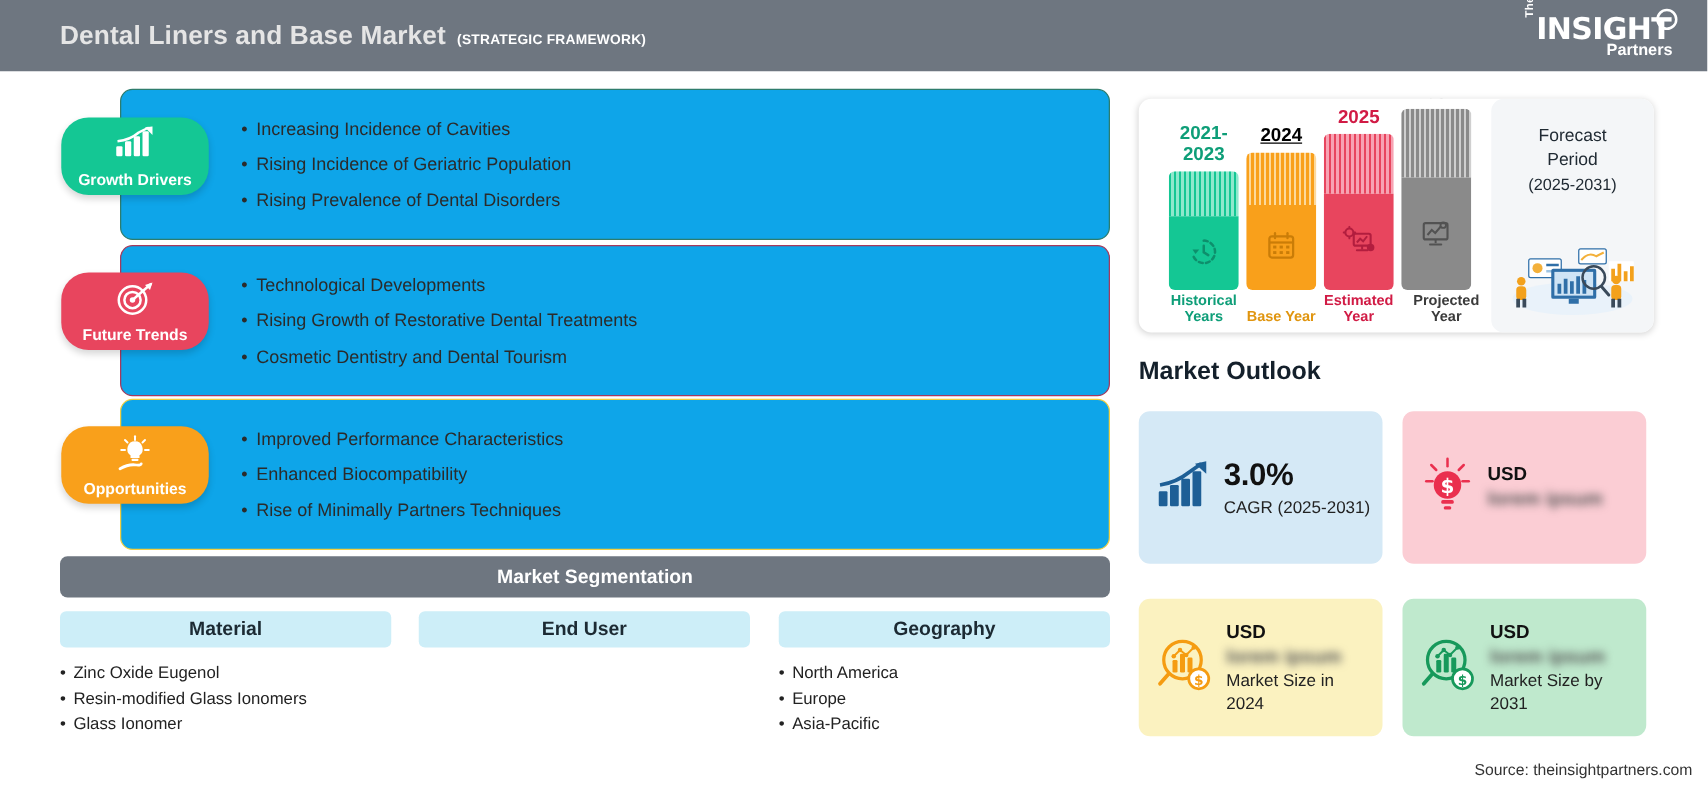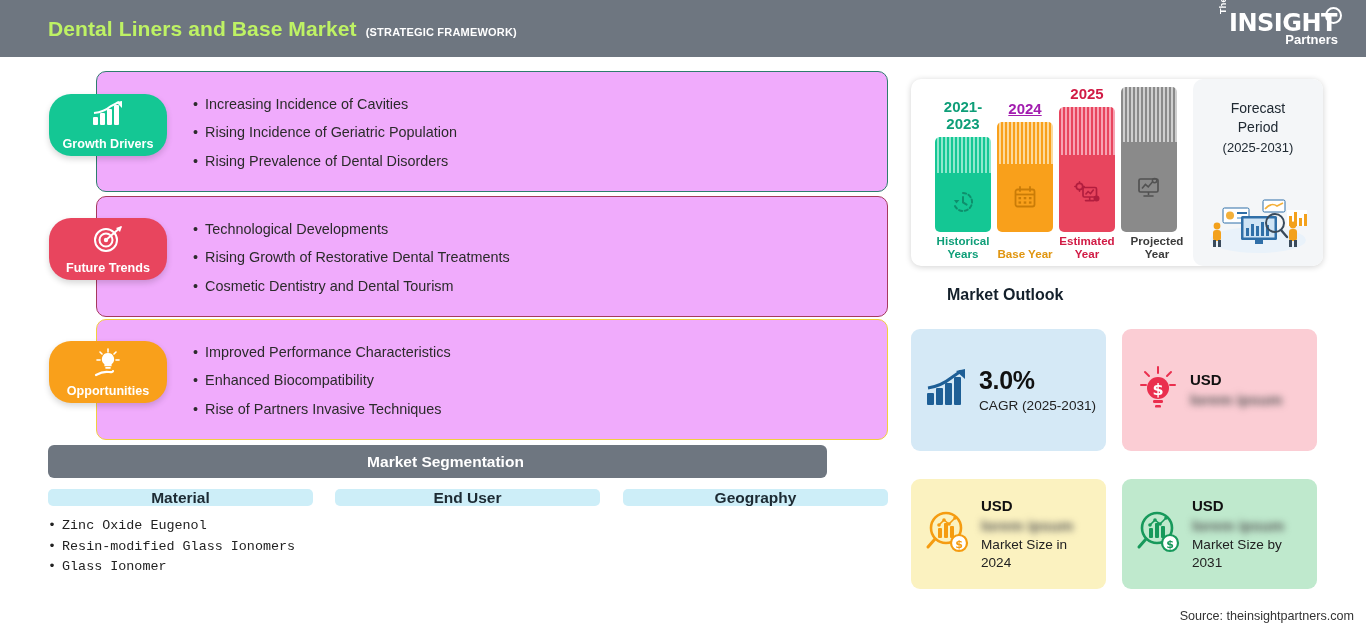--- a/index.html
+++ b/index.html
@@ -9,35 +9,35 @@
     background: #ffffff; overflow: hidden;
   }
   .page { position: relative; width: 1366px; height: 635px; background:#fff; }
 
   
   .header {
     position: absolute; left:0; top:0; width:1366px; height:57px;
     background:#6e7680; display:flex; align-items:center;
   }
   .header-title-wrap { display:flex; align-items:baseline; margin-left:48px; }
-  .header-title { color:#bef264; font-size:21px; font-weight:bold; letter-spacing:.1px; }
+  .header-title { color:#e5e5e5; font-size:21px; font-weight:bold; letter-spacing:.1px; }
   .header-sub { color:#fff; font-size:11px; font-weight:bold; margin-left:9px; letter-spacing:.2px; }
   .logo { position:absolute; right:22px; top:6px; width:126px; height:46px; color:#fff; }
   .logo-the { position:absolute; left:0; top:8px; font-size:9px; font-weight:bold;
     transform:rotate(-90deg); transform-origin:left top; letter-spacing:.3px; }
   .logo-insight { position:absolute; left:11px; top:3px; font-size:24px; font-weight:bold;
     letter-spacing:-.5px; font-family:"DejaVu Sans", sans-serif; }
   .logo-partners { position:absolute; right:6px; top:26px; font-size:13px; font-weight:bold; }
   .logo-ring { position:absolute; right:2px; top:1px; width:17px; height:17px;
     border:2.5px solid #fff; border-radius:50%; }
 
   
   .left { position:absolute; left:0; top:57px; width:900px; height:578px; }
 
-  .panel { position:absolute; border-radius:10px; background:#f0abfc; }
+  .panel { position:absolute; border-radius:10px; background:#0ea5e9; }
   .panel-green  { left:96px; top:14px;  width:792px; height:121px; border:1.3px solid #2e7d6d; }
   .panel-red    { left:96px; top:139px; width:792px; height:121px; border:1.3px solid #a53a5d; }
   .panel-orange { left:96px; top:262px; width:792px; height:121px; border:1.3px solid #f2cf3f; }
 
   .bullets { position:absolute; left:96px; top:18px; right:16px; }
   .bullets li { list-style:none; font-size:14.4px; color:#2b2b2b; line-height:28.3px;
     white-space:nowrap; }
   .bullets li::before { content:"\2022"; color:#2b2b2b; margin-right:7px; }
 
   .badge {
@@ -46,32 +46,32 @@
     padding-bottom:5px; box-shadow:0 3px 6px rgba(0,0,0,.16);
   }
   .badge-label { color:#fff; font-size:12.6px; font-weight:bold; line-height:13px; }
   .badge-icon { position:absolute; top:7px; left:50%; transform:translateX(-50%); }
   .badge-green  { left:49px; top:37px;  background:#14c794; }
   .badge-red    { left:49px; top:161px; background:#e8455e; }
   .badge-orange { left:49px; top:284px; background:#f9a01b; }
 
   
   .seg-title {
-    position:absolute; left:48px; top:388px; width:779px; height:33px;
+    position:absolute; left:48px; top:388px; width:840px; height:33px;
     background:#6e7680; border-radius:6px; color:#fff; font-size:15.5px;
     font-weight:bold; display:flex; align-items:center; justify-content:center;padding-left:16px;
   }
   .seg-cols { position:absolute; left:48px; top:432px; width:840px; }
   .seg-col { position:absolute; width:265px; }
   .seg-col:nth-child(1){ left:0; }
   .seg-col:nth-child(2){ left:287px; }
   .seg-col:nth-child(3){ left:575px; }
-  .seg-head { height:17px; background:#cdeef8; border-radius:5px; color:#1c2a33;
+  .seg-head { height:29px; background:#cdeef8; border-radius:5px; color:#1c2a33;
     font-size:15.5px; font-weight:bold; display:flex; align-items:center; justify-content:center; }
-  .seg-list { margin-top:10px;font-family:Liberation Mono, monospace; }
+  .seg-list { margin-top:10px; }
   .seg-list li { list-style:none; font-size:13.4px; color:#222; line-height:20.5px; white-space:nowrap; }
   .seg-list li::before { content:"\2022"; margin-right:6px; }
 
   
   .right { position:absolute; left:900px; top:57px; width:466px; height:578px; }
 
   .forecast-card {
     position:absolute; left:11px; top:22px; width:412px; height:187px;
     background:#fff; border-radius:10px; box-shadow:0 1px 6px rgba(0,0,0,.18);
     overflow:hidden;
@@ -84,22 +84,22 @@
   .bar-solid  { height:62%; width:100%; position:relative; }
   .bar-ico { position:absolute; left:50%; top:52%; transform:translate(-50%,-50%); opacity:.72; }
   .bar-cap { position:absolute; bottom:6px; width:56px; text-align:center;
     font-size:11.6px; font-weight:bold; line-height:13px; }
 
   .fc-right { position:absolute; right:0; top:0; width:130px; height:187px;
     background:#f4f6f8; border-radius:10px; }
   .fc-t1 { text-align:center; font-size:14px; color:#202a33; margin-top:20px; line-height:19px; }
   .fc-t2 { text-align:center; font-size:13px; color:#202a33; margin-top:3px; }
 
-  .outlook-title { position:absolute; left:11px; top:229px; font-size:16px;
-    font-weight:bold; color:#14202b;margin-left:36px; }
+  .outlook-title { position:absolute; left:11px; top:229px; font-size:20px;
+    font-weight:bold; color:#14202b; }
 
   .ocard { position:absolute; width:195px; border-radius:9px; }
   .ocard-1 { left:11px;  top:272px; height:122px; background:#d5e9f6; }
   .ocard-2 { left:222px; top:272px; height:122px; background:#fbcdd4; }
   .ocard-3 { left:11px;  top:422px; height:110px; background:#fbf2c0; }
   .ocard-4 { left:222px; top:422px; height:110px; background:#bfe9cd; }
 
   .oc-body { position:absolute; left:14px; top:0; right:8px; height:100%;
     display:flex; align-items:center; }
   .oc-ico { flex:0 0 auto; margin-right:10px; }
@@ -170,21 +170,21 @@
           <path d="M30 1 L24 3 L28 7 Z" fill="#fff"></path>
         </svg>
       </span>
       <span class="badge-label">Future Trends</span>
     </div>
 
     <div class="panel panel-orange">
       <ul class="bullets">
         <li>Improved Performance Characteristics</li>
         <li>Enhanced Biocompatibility</li>
-        <li>Rise of Partners Invasive Techniques</li>
+        <li>Rise of Minimally Partners Techniques</li>
       </ul>
     </div>
     <div class="badge badge-orange">
       <span class="badge-icon">
         <svg width="34" height="30" viewBox="0 0 34 30">
           <g stroke="#fff" stroke-width="1.6" stroke-linecap="round">
             <line x1="17" y1="1" x2="17" y2="4"></line>
             <line x1="9" y1="4" x2="11" y2="6"></line>
             <line x1="25" y1="4" x2="23" y2="6"></line>
             <line x1="6" y1="12" x2="9" y2="12"></line>
@@ -206,20 +206,25 @@
           <li>Zinc Oxide Eugenol</li>
           <li>Resin-modified Glass Ionomers</li>
           <li>Glass Ionomer</li>
         </ul>
       </div>
       <div class="seg-col">
         <div class="seg-head">End User</div>
       </div>
       <div class="seg-col">
         <div class="seg-head">Geography</div>
+        <ul class="seg-list">
+          <li>North America</li>
+          <li>Europe</li>
+          <li>Asia-Pacific</li>
+        </ul>
       </div>
     </div>
   </div>
 
   <div class="right">
 
     <div class="forecast-card">
       <div class="bars">
 
         <div class="bar-group" style="left:10px;">
@@ -232,21 +237,21 @@
                   <path d="M12 3a9 9 0 1 1-8.6 11.6" fill="none" stroke="#0c7a5d" stroke-width="2" stroke-linecap="round" stroke-dasharray="3.2 2.6"></path>
                   <path d="M12 7v5.4l3.6 2.2" fill="none" stroke="#0c7a5d" stroke-width="2" stroke-linecap="round"></path>
                   <path d="M3 10l2.4 3.6L8.4 10z" fill="#0c7a5d"></path>
                 </svg>
               </span>
             </div>
           </div>
         </div>
 
         <div class="bar-group" style="left:72px;">
-          <div class="bar-year" style="bottom:115px; color:#a21caf;text-decoration:underline;">2024</div>
+          <div class="bar-year" style="bottom:115px; color:#000000;text-decoration:underline;">2024</div>
           <div class="bar" style="height:110px;">
             <div class="bar-stripe" style="background:repeating-linear-gradient(90deg,#f9a01b 0 2px,#fcd99c 2px 4px);"></div>
             <div class="bar-solid" style="background:#f9a01b;">
               <span class="bar-ico">
                 <svg width="24" height="24" viewBox="0 0 24 24">
                   <rect x="2.5" y="4.5" width="19" height="17" rx="2" fill="none" stroke="#b86f00" stroke-width="1.8"></rect>
                   <line x1="2.5" y1="9.5" x2="21.5" y2="9.5" stroke="#b86f00" stroke-width="1.8"></line>
                   <line x1="7" y1="2" x2="7" y2="6" stroke="#b86f00" stroke-width="1.8" stroke-linecap="round"></line>
                   <line x1="17" y1="2" x2="17" y2="6" stroke="#b86f00" stroke-width="1.8" stroke-linecap="round"></line>
                   <g fill="#b86f00">

